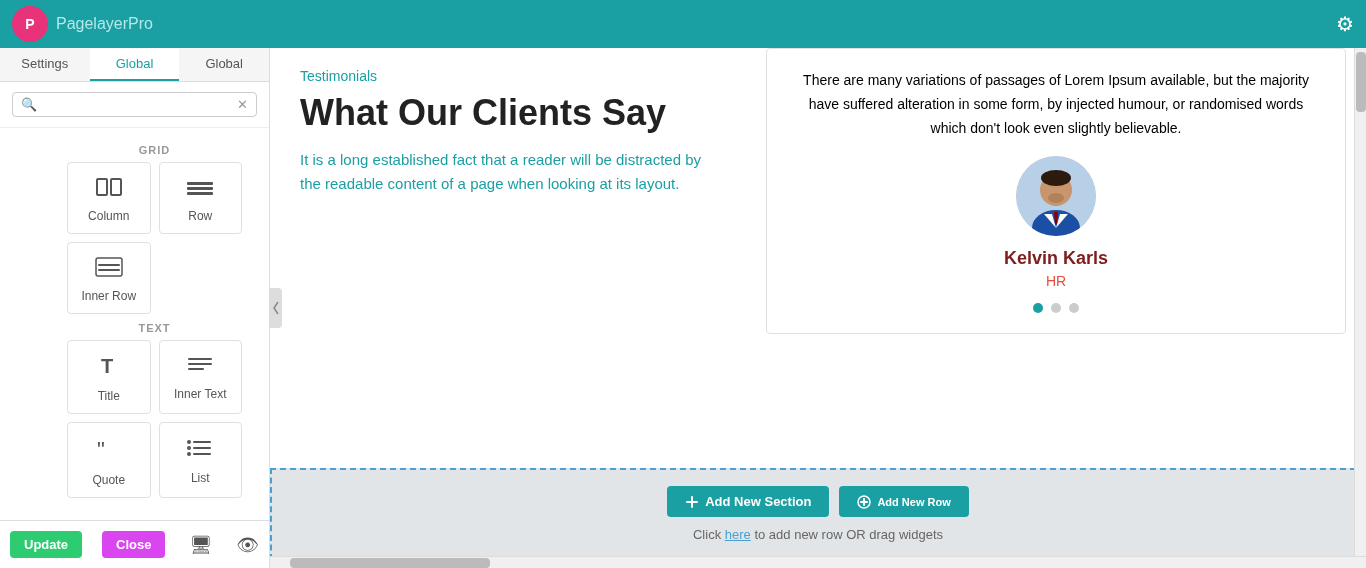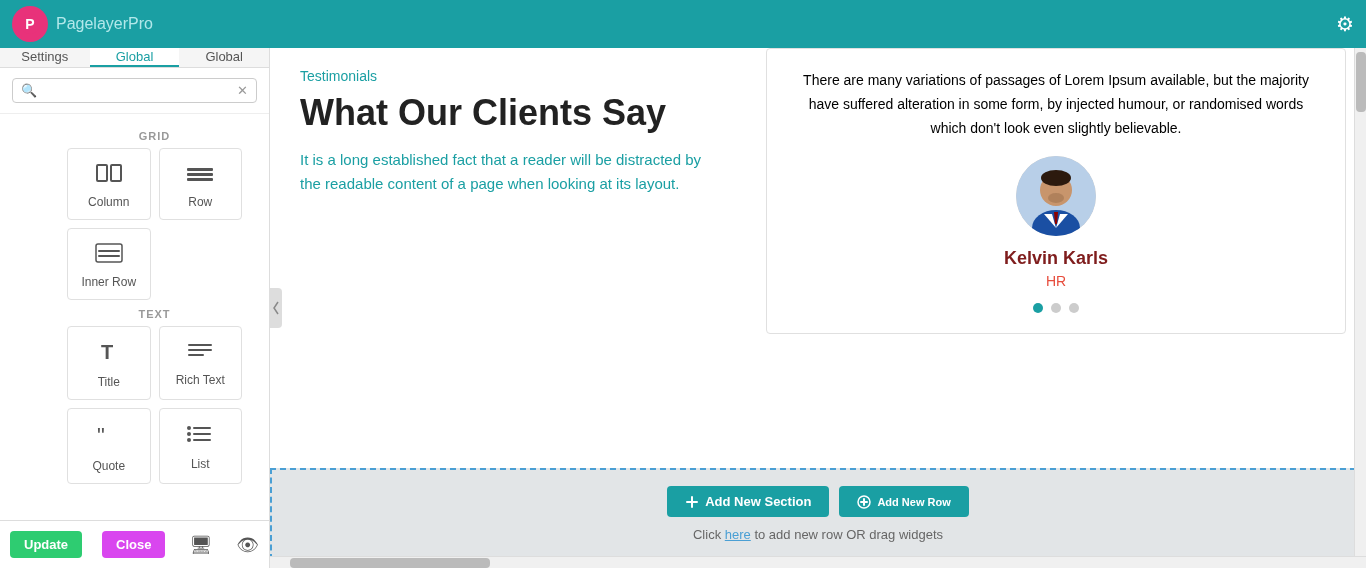--- a/index.html
+++ b/index.html
@@ -66,21 +66,21 @@
 
     
     .sidebar-tabs {
       display: flex;
       border-bottom: 1px solid #ddd;
       background: #f5f5f5;
     }
     .sidebar-tab {
       flex: 1;
       text-align: center;
-      padding: 1px 0;
+      padding: 8px 0;
       font-size: 13px;
       color: #555;
       cursor: pointer;
       border-bottom: 2px solid transparent;
     }
     .sidebar-tab.active {
       color: #1a9fa3;
       border-bottom: 2px solid #1a9fa3;
       background: #fff;
     }
@@ -492,21 +492,21 @@
         </div>
 
         <div class="widget-item">
           <span class="widget-icon">
             <svg width="28" height="20" viewBox="0 0 28 20">
                 <rect x="2" y="3" width="24" height="2" rx="1" fill="#555"></rect>
                 <rect x="2" y="8" width="24" height="2" rx="1" fill="#555"></rect>
                 <rect x="2" y="13" width="16" height="2" rx="1" fill="#555"></rect>
               </svg>
           </span>
-          <span class="widget-label">Rich Text</span>
+          <span class="widget-label">Inner Text</span>
         </div>
 
         <div class="widget-item">
           <span class="widget-icon">
             <svg width="28" height="24" viewBox="0 0 28 24">
                 <text x="2" y="20" font-size="22" fill="#555">"</text>
               </svg>
           </span>
           <span class="widget-label">Quote</span>
         </div>

